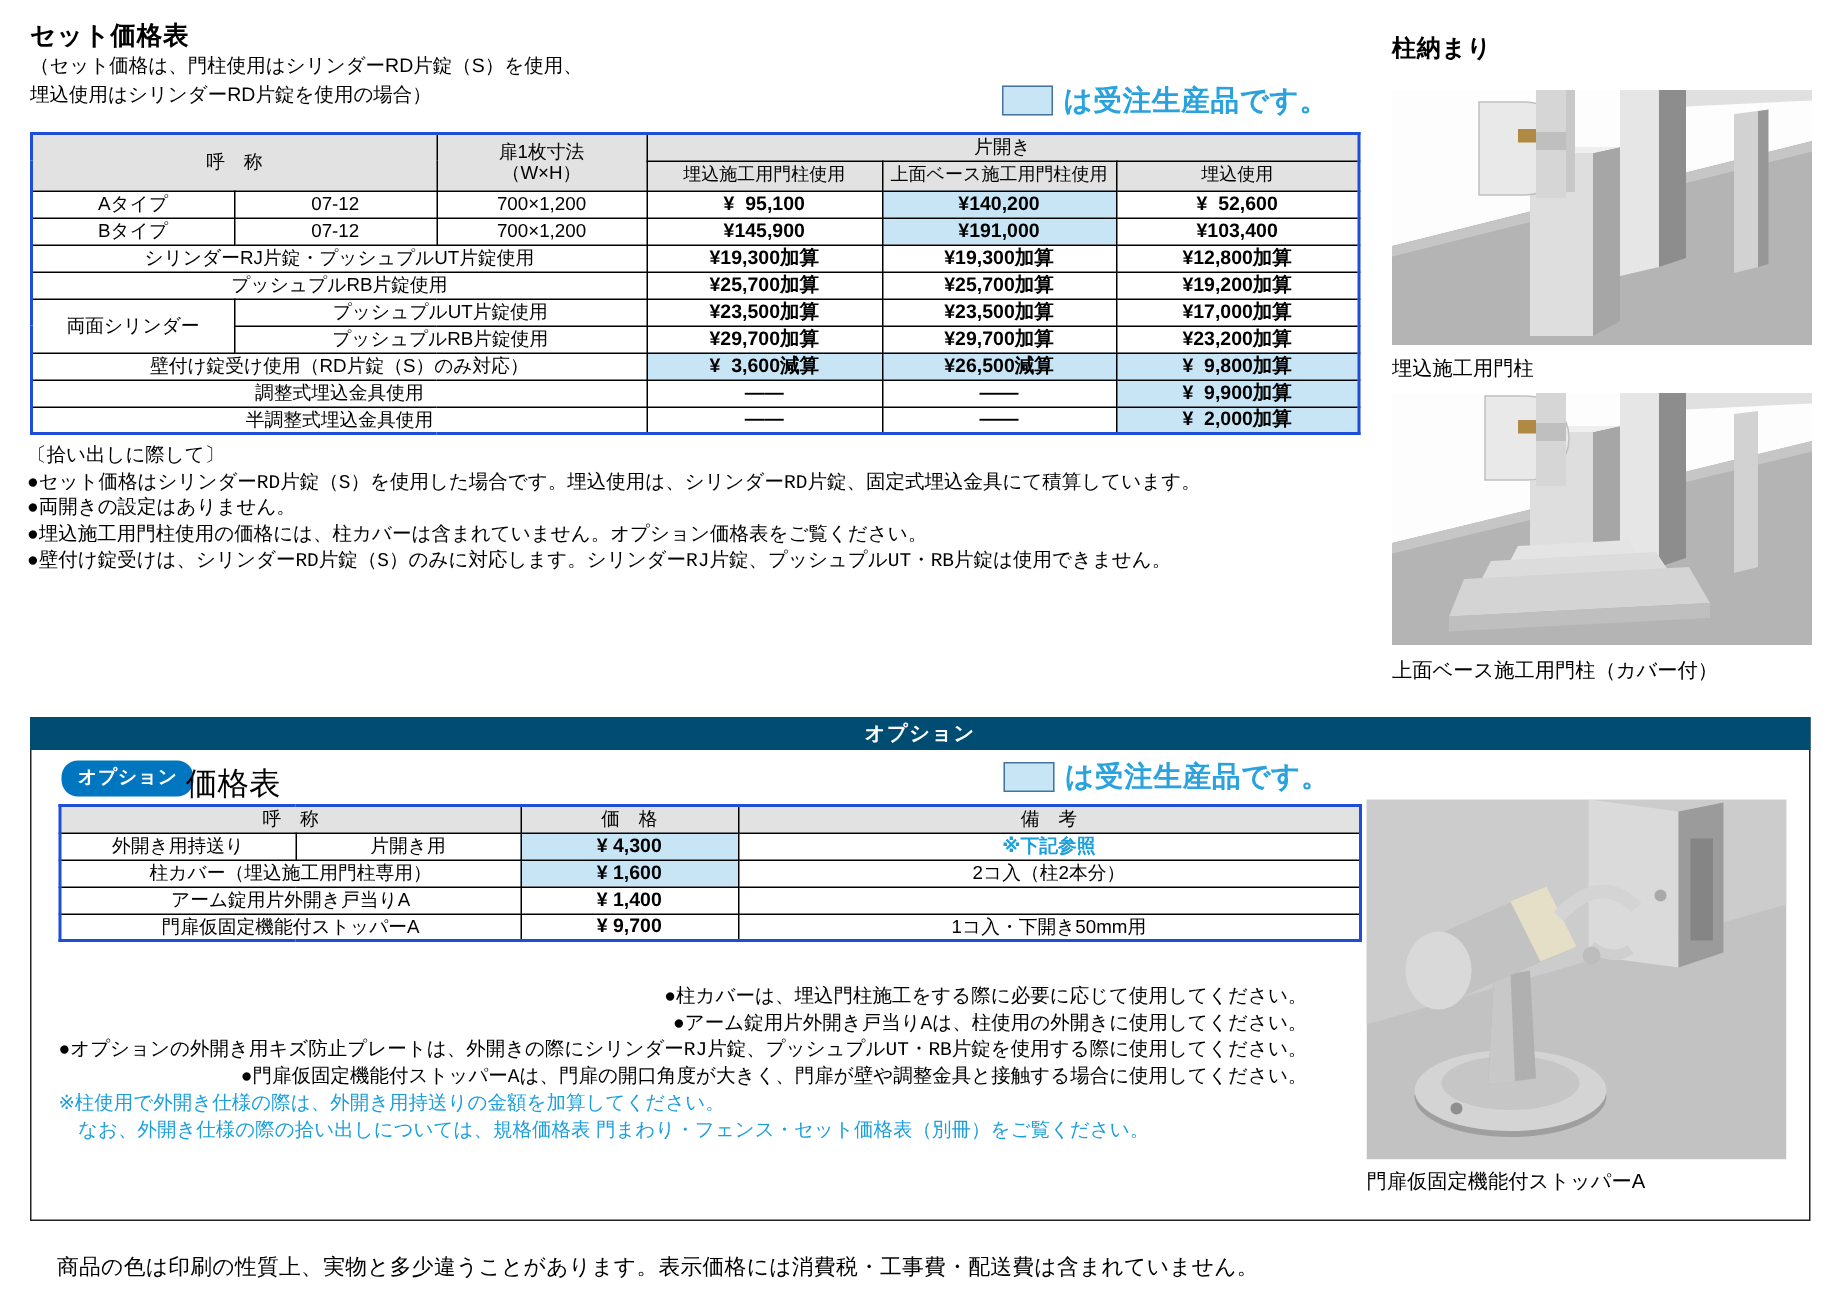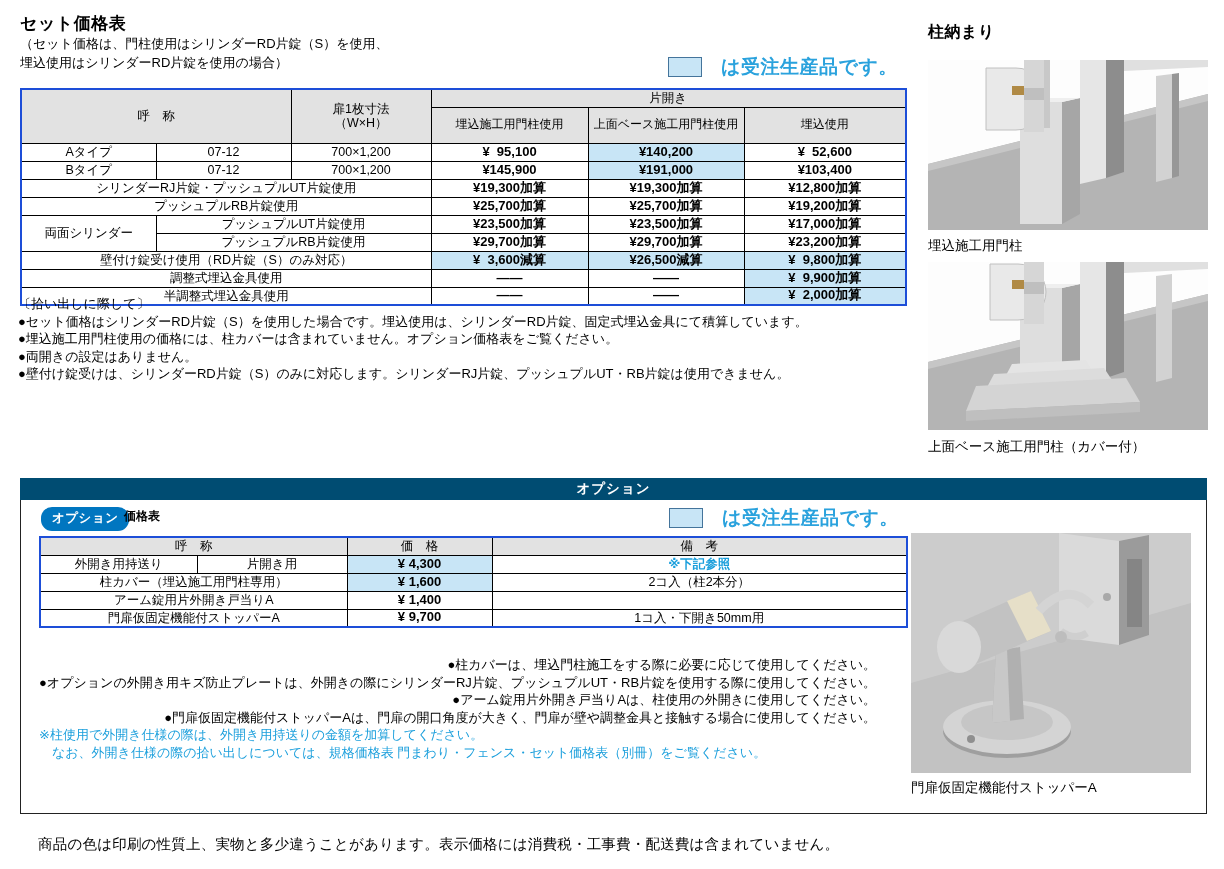--- a/index.html
+++ b/index.html
@@ -8,56 +8,56 @@
     position:relative; overflow:hidden; background:#ffffff; color:#000;
     font-family:"Liberation Sans","DejaVu Sans",sans-serif;
   }
   .abs { position:absolute; }
 
   
   .h-main  { font-size:17px; font-weight:bold; letter-spacing:.5px; }
   .sub     { font-size:13px; line-height:19px; }
 
   
-  .legend  { position:absolute; display:flex; align-items:center; gap:19px; }
+  .legend  { position:absolute; display:flex; align-items:center; gap:7px; }
   .swatch  { width:34px; height:20px; background:#c8e5f6; border:1px solid #44749b; display:inline-block; }
   .legend-text { color:#2aa2dd; font-size:19px; font-weight:bold; letter-spacing:.5px; }
 
   
   table.price-table { border-collapse:collapse; table-layout:fixed; background:#fff; border:2px solid #1d4ed8; }
   .price-table th, .price-table td {
     border:1px solid #000; text-align:center; vertical-align:middle;
     font-size:12.5px; padding:0 3px; height:18px; line-height:1.15;
   }
   .price-table th { background:#e2e2e2; font-weight:normal; }
   .price-table th.sub-h { font-size:12px; }
   td.price { font-weight:bold; white-space:pre; font-size:13px; }
   td.name-cell { font-size:12.5px; }
   .mto { background:#c8e5f6; }
   .blue-text { color:#1b9fdc; font-weight:bold; }
 
   
   .notes { font-size:13px; line-height:17.5px; }
-  .notes div { white-space:pre; }
+  .notes div { white-space:pre;font-family:Liberation Mono, monospace; }
   .blue-notes { color:#1b9fdc; font-size:13px; line-height:17.5px; }
   .blue-notes div { white-space:pre; }
 
   
   .caption { font-size:13.5px; }
   .photo { display:block; }
 
   
   .option-box { position:absolute; left:20px; top:478px; width:1187px; height:336px;
                 border:1px solid #222; background:#fff; }
   .option-bar { position:absolute; left:-1px; top:-1px; width:1187px; height:22px;
                 background:#004c72; color:#fff; display:flex; align-items:center; justify-content:center;
                 font-size:13.5px; font-weight:bold; letter-spacing:1px; }
   .option-badge { position:absolute; background:#0076c0; color:#fff; font-size:12.5px; font-weight:bold;
                   border-radius:11px; padding:3px 11px 4px; letter-spacing:.5px; }
-  .option-title { position:absolute; font-size:12px; font-weight:bold; }
+  .option-title { position:absolute; font-size:21px; font-weight:normal; }
 
   .footer-note { position:absolute; font-size:14.5px; letter-spacing:.2px; }
 </style>
 </head>
 <body>
 
 <div class="abs h-main" style="left:20px; top:12px;">セット価格表</div>
 <div class="abs sub" style="left:20px; top:34px;">（セット価格は、門柱使用はシリンダーRD片錠（S）を使用、</div>
 <div class="abs sub" style="left:20px; top:53px;">埋込使用はシリンダーRD片錠を使用の場合）</div>
 
@@ -78,21 +78,21 @@
   <tbody>
       <tr>
     <th colspan="2" rowspan="2" style="height:20px;">呼　称</th>
     <th rowspan="2">
       <span>扉1枚寸法</span><br>
       <span>（W×H）</span>
     </th>
     <th colspan="3">片開き</th>
   </tr>
   <tr>
-    <th class="sub-h" style="height:36px;margin-left:28px;">埋込施工用門柱使用</th>
+    <th class="sub-h" style="height:20px;margin-left:28px;">埋込施工用門柱使用</th>
     <th class="sub-h">上面ベース施工用門柱使用</th>
     <th class="sub-h">埋込使用</th>
   </tr>
   <tr>
     <td class="name-cell">Aタイプ</td>
     <td>07-12</td>
     <td>700×1,200</td>
     <td class="price">¥  95,100</td>
     <td class="price mto">¥140,200</td>
     <td class="price">¥  52,600</td>
@@ -147,22 +147,22 @@
     <td class="price">――</td>
     <td class="price">――</td>
     <td class="price mto">¥  2,000加算</td>
   </tr>
 </tbody>
   </table>
 
 <div class="abs notes" style="left:18px; top:295px;">
   <div>〔拾い出しに際して〕</div>
   <div>●セット価格はシリンダーRD片錠（S）を使用した場合です。埋込使用は、シリンダーRD片錠、固定式埋込金具にて積算しています。</div>
+  <div>●両開きの設定はありません。</div>
   <div>●埋込施工用門柱使用の価格には、柱カバーは含まれていません。オプション価格表をご覧ください。</div>
-  <div>●両開きの設定はありません。</div>
   <div>●壁付け錠受けは、シリンダーRD片錠（S）のみに対応します。シリンダーRJ片錠、プッシュプルUT・RB片錠は使用できません。</div>
 </div>
 
 <div class="abs h-main" style="left:928px; top:22px; font-size:16px;">柱納まり</div>
 
 <svg class="abs photo" style="left:928px; top:60px;" width="280" height="170" viewBox="0 0 280 170">
   <rect width="280" height="170" fill="#fdfdfd"></rect>
   <polygon points="0,104 280,34 280,170 0,170" fill="#b4b4b4"></polygon>
   <polygon points="0,104 280,34 280,41 0,111" fill="#c6c6c6"></polygon>
   <polygon points="152,0 178,0 178,118 152,124" fill="#e6e6e6"></polygon>
@@ -248,22 +248,22 @@
     <tr>
       <td colspan="2" class="name-cell">門扉仮固定機能付ストッパーA</td>
       <td class="price">¥ 9,700</td>
       <td>1コ入・下開き50mm用</td>
     </tr>
   </tbody>
     </table>
 
   <div class="abs notes" style="left:18px; top:177px;text-align:right;">
     <div>●柱カバーは、埋込門柱施工をする際に必要に応じて使用してください。</div>
+    <div>●アーム錠用片外開き戸当りAは、柱使用の外開きに使用してください。</div>
     <div>●オプションの外開き用キズ防止プレートは、外開きの際にシリンダーRJ片錠、プッシュプルUT・RB片錠を使用する際に使用してください。</div>
-    <div>●アーム錠用片外開き戸当りAは、柱使用の外開きに使用してください。</div>
     <div>●門扉仮固定機能付ストッパーAは、門扉の開口角度が大きく、門扉が壁や調整金具と接触する場合に使用してください。</div>
   </div>
 
   <div class="abs blue-notes" style="left:18px; top:247px;">
     <div>※柱使用で外開き仕様の際は、外開き用持送りの金額を加算してください。</div>
     <div>　なお、外開き仕様の際の拾い出しについては、規格価格表 門まわり・フェンス・セット価格表（別冊）をご覧ください。</div>
   </div>
 
   <svg class="abs photo" style="left:890px; top:54px;" width="280" height="240" viewBox="0 0 280 240">
     <rect width="280" height="240" fill="#c2c2c2"></rect>

